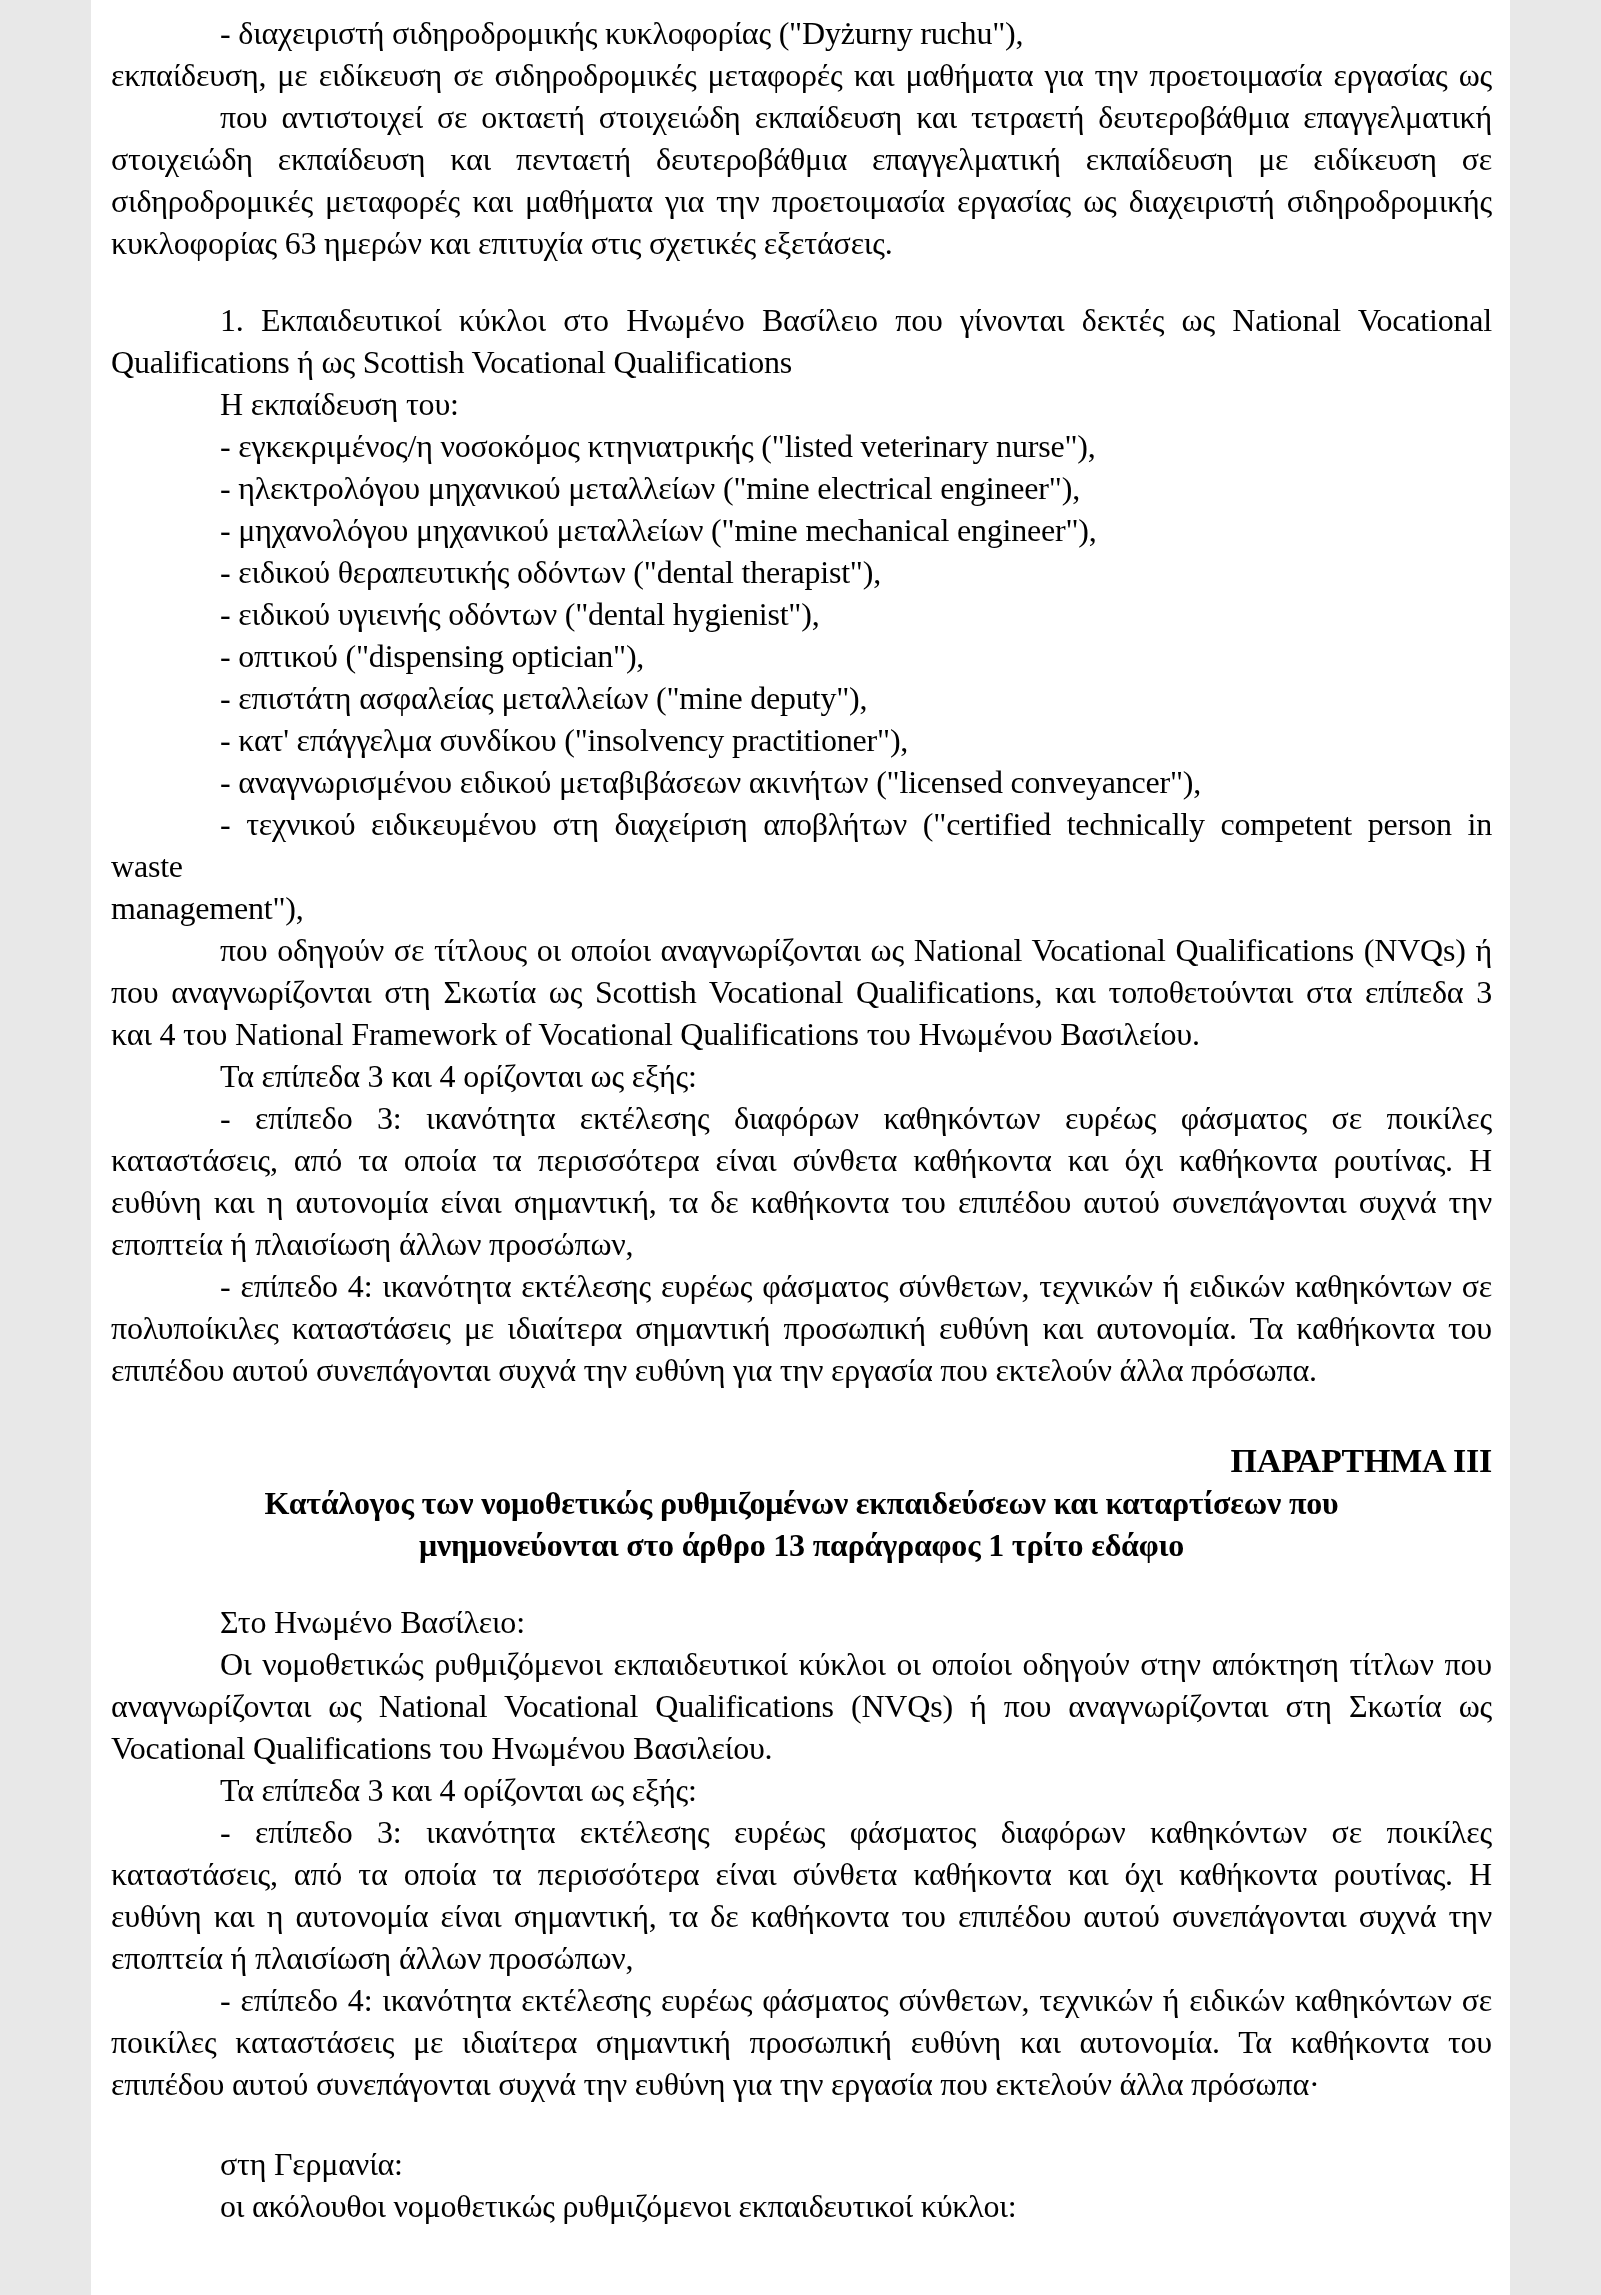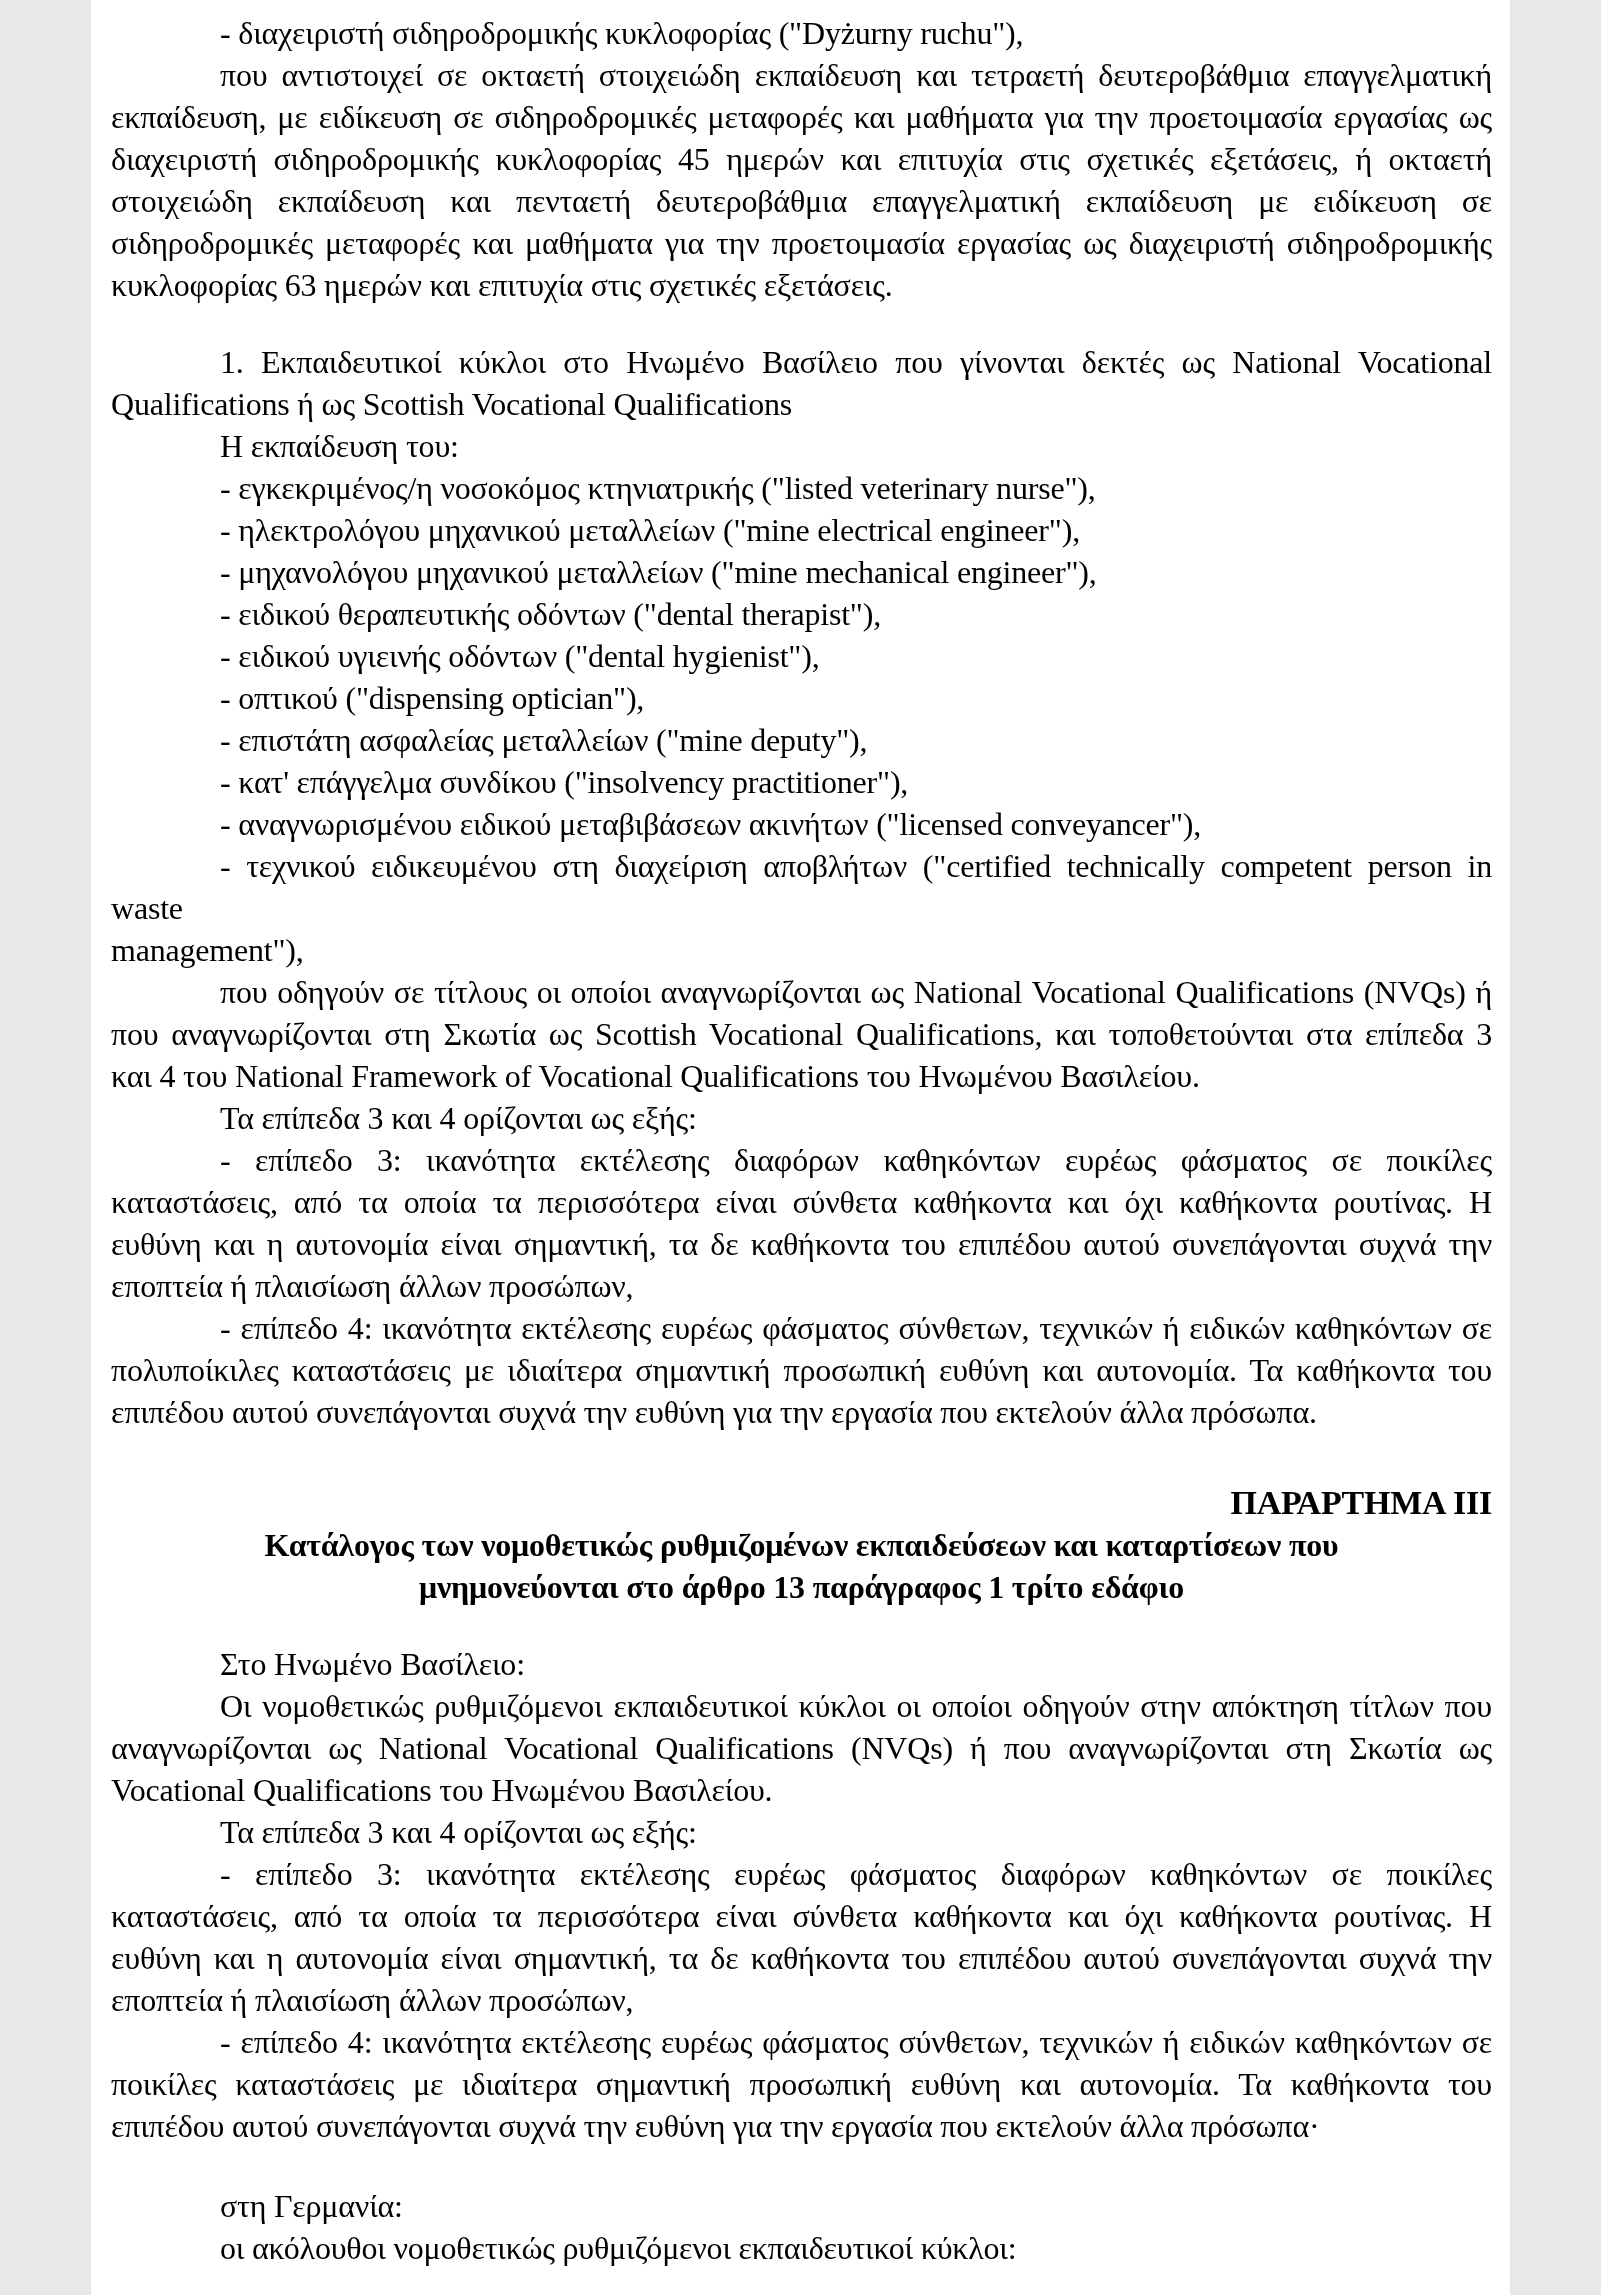--- a/index.html
+++ b/index.html
@@ -28,23 +28,22 @@
   .b{font-weight:700;}
   .h1{font-size:34px;text-align:right;}
   .gap{width:100%;}
 </style>
 </head>
 <body>
 
 <main class="sheet" style="background: rgb(255, 255, 255); color: rgb(0, 0, 0);">
   <div id="text-block">
       <div class="line ind">- διαχειριστή σιδηροδρομικής κυκλοφορίας ("Dyżurny ruchu"),</div>
+      <div class="line j">εκπαίδευση, με ειδίκευση σε σιδηροδρομικές μεταφορές και μαθήματα για την προετοιμασία εργασίας ως</div>
       <div class="line ind j">που αντιστοιχεί σε οκταετή στοιχειώδη εκπαίδευση και τετραετή δευτεροβάθμια επαγγελματική</div>
-      <div class="line j">εκπαίδευση, με ειδίκευση σε σιδηροδρομικές μεταφορές και μαθήματα για την προετοιμασία εργασίας ως</div>
-      <div class="line j">διαχειριστή σιδηροδρομικής κυκλοφορίας 45 ημερών και επιτυχία στις σχετικές εξετάσεις, ή οκταετή</div>
       <div class="line j">στοιχειώδη εκπαίδευση και πενταετή δευτεροβάθμια επαγγελματική εκπαίδευση με ειδίκευση σε</div>
       <div class="line j">σιδηροδρομικές μεταφορές και μαθήματα για την προετοιμασία εργασίας ως διαχειριστή σιδηροδρομικής</div>
       <div class="line">κυκλοφορίας 63 ημερών και επιτυχία στις σχετικές εξετάσεις.</div>
       <div class="gap" style="height: 35px;"></div>
       <div class="line ind j">1. Εκπαιδευτικοί κύκλοι στο Ηνωμένο Βασίλειο που γίνονται δεκτές ως National Vocational</div>
       <div class="line">Qualifications ή ως Scottish Vocational Qualifications</div>
       <div class="line ind">Η εκπαίδευση του:</div>
       <div class="line ind">- εγκεκριμένος/η νοσοκόμος κτηνιατρικής ("listed veterinary nurse"),</div>
       <div class="line ind">- ηλεκτρολόγου μηχανικού μεταλλείων ("mine electrical engineer"),</div>
       <div class="line ind">- μηχανολόγου μηχανικού μεταλλείων ("mine mechanical engineer"),</div>

